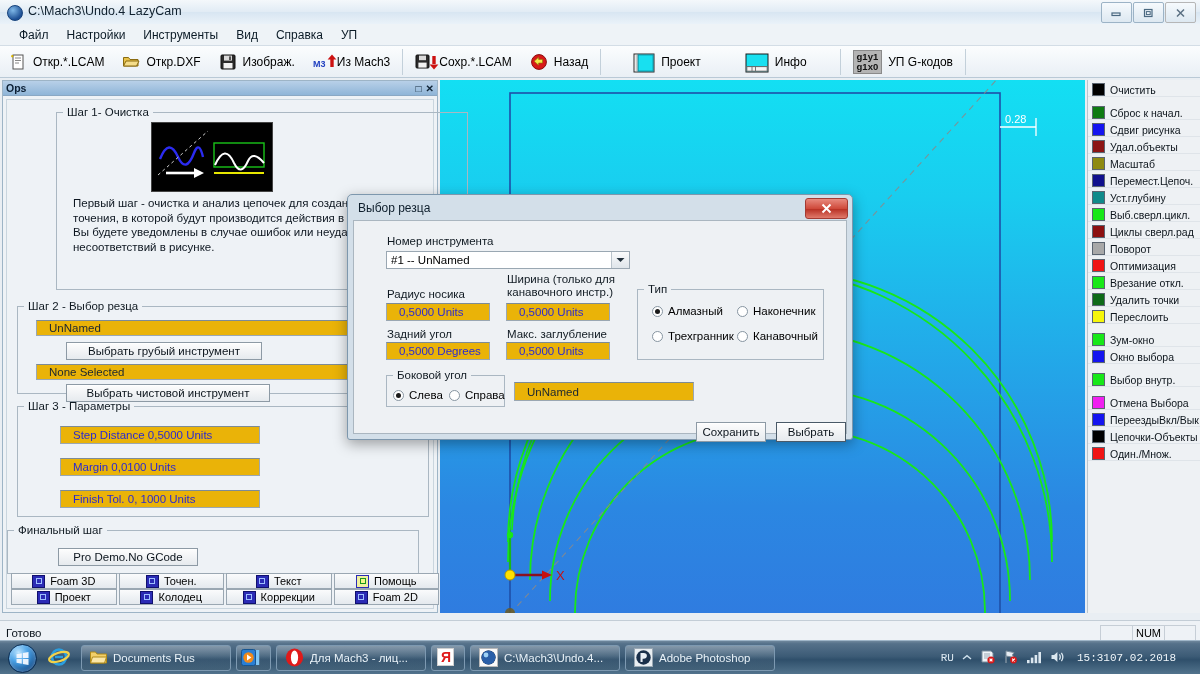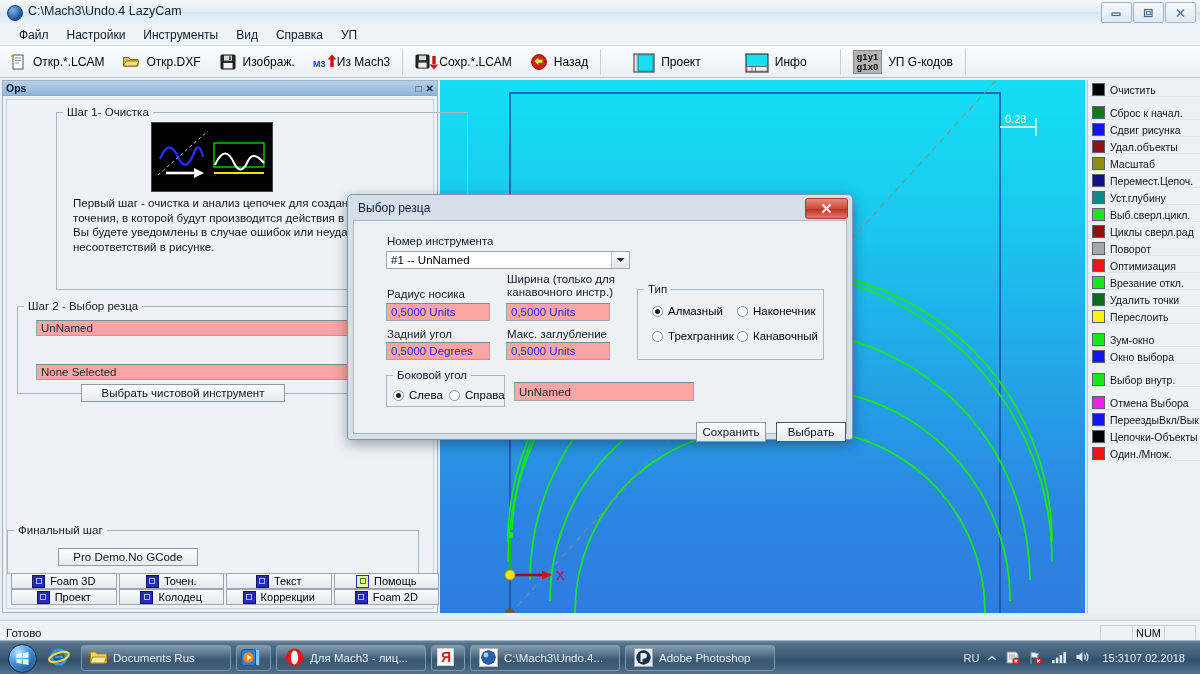--- a/index.html
+++ b/index.html
@@ -59,22 +59,22 @@
 
   .btn{
     border:1px solid #8d9aa5;
     background:linear-gradient(to bottom,#fdfdfd,#e6eaee);
     box-shadow:inset 0 1px 0 #fff;
     font-size:11.5px;color:#0b141c;text-align:center;
     display:flex;align-items:center;justify-content:center;
     box-sizing:border-box;
   }
   .tbox{
-    position:absolute;background:#fca5a5;border:1px solid #9aa7b2;border-top-color:#7d8b96;
-    box-sizing:border-box;font-size:11.5px;display:flex;align-items:center;padding-left:4px;color:#1b2630;
+    position:absolute;background:#eab308;border:1px solid #9aa7b2;border-top-color:#7d8b96;
+    box-sizing:border-box;font-size:11.5px;display:flex;align-items:center;padding-left:12px;color:#1b2630;
   }
   .tbox.blue{color:#2a2ad0;}
 
   
   .tabgrid{position:absolute;left:3px;bottom:3px;width:430px;height:32px;display:grid;
     grid-template-columns:repeat(4,1fr);grid-template-rows:16px 16px;gap:0;}
   .tabbtn{border:1px solid #9aa7b2;margin:0 1px;
     background:linear-gradient(to bottom,#fafbfc,#e4e9ee);
     display:flex;align-items:center;justify-content:center;gap:5px;font-size:11px;box-sizing:border-box;}
   .tabico{width:11px;height:11px;background:#2b2bb5;border:1px solid #10106e;flex:0 0 11px;
@@ -135,21 +135,21 @@
   .orb{width:27px;height:27px;border-radius:50%;
     background:radial-gradient(circle at 35% 28%,#bfe6ff 0%,#4aa3e8 35%,#14508f 75%,#0a3564 100%);
     border:1px solid #0a2c52;box-shadow:0 0 4px rgba(255,255,255,.45) inset;
     display:flex;align-items:center;justify-content:center;}
   .qlaunch{width:34px;height:30px;display:flex;align-items:center;justify-content:center;}
   .task{height:26px;min-width:150px;margin-left:5px;border:1px solid #7d99b1;border-radius:3px;
     background:linear-gradient(to bottom,rgba(255,255,255,.30),rgba(255,255,255,.06) 50%,rgba(0,0,0,.08));
     display:flex;align-items:center;gap:6px;padding:0 8px;color:#e9f2f8;font-size:11.5px;white-space:nowrap;
     box-sizing:border-box;}
   .task.sm{min-width:34px;justify-content:center;padding:0 4px;}
-  .tray{margin-left:auto;display:flex;align-items:center;gap:8px;padding-right:11px;color:#dce8f1;font-size:11px;}
+  .tray{margin-left:auto;display:flex;align-items:center;gap:8px;padding-right:20px;color:#dce8f1;font-size:11px;font-family:Liberation Mono, monospace;}
   .clock{display:flex;flex-direction:row;align-items:center;line-height:13px;font-size:11px;color:#f0f6fa;
     padding-left:4px;padding-right:4px;}
 </style>
 </head>
 <body>
 
 <div id="app">
 
   <div class="winframe">
 
@@ -439,24 +439,31 @@
               <path d="M63 42 q10 -22 19 -2 q7 14 14 -2 q5 -11 16 2" fill="none" stroke="#fff" stroke-width="2"></path>
               <path d="M62 50 H112" stroke="#e6e600" stroke-width="2"></path>
             </svg>
           </div>
           <div class="desc" style="left:16px;top:78px;width:380px;">Первый шаг - очистка и анализ цепочек для создания области точения, в которой будут производится действия в токарном профиле. Вы будете уведомлены в случае ошибок или неудач из-за несоответствий в рисунке.</div>
         </fieldset>
 
         <fieldset class="grp" style="left:10px;top:200px;width:410px;height:92px;">
           <legend>Шаг 2 - Выбор резца</legend>
           <div class="tbox" style="left:18px;top:8px;width:360px;height:16px;">UnNamed</div>
+          <div class="btn" style="position:absolute;left:48px;top:30px;width:196px;height:18px;">Выбрать грубый инструмент</div>
           <div class="tbox" style="left:18px;top:52px;width:360px;height:16px;">None Selected</div>
-          <div class="btn" style="position:absolute;left:63px;top:72px;width:204px;height:18px;">Выбрать чистовой инструмент</div>
+          <div class="btn" style="position:absolute;left:48px;top:72px;width:204px;height:18px;">Выбрать чистовой инструмент</div>
         </fieldset>
 
+        <fieldset class="grp" style="left:10px;top:300px;width:410px;height:115px;">
+          <legend>Шаг 3  - Параметры</legend>
+          <div class="tbox blue" style="left:42px;top:14px;width:200px;height:18px;">Step Distance 0,5000 Units</div>
+          <div class="tbox blue" style="left:42px;top:46px;width:200px;height:18px;">Margin 0,0100 Units</div>
+          <div class="tbox blue" style="left:42px;top:78px;width:200px;height:18px;">Finish Tol. 0, 1000 Units</div>
+        </fieldset>
 
         <fieldset class="grp" style="left:0;top:424px;width:410px;height:48px;">
           <legend>Финальный шаг</legend>
           <div class="btn" style="position:absolute;left:50px;top:12px;width:140px;height:18px;">Pro Demo.No GCode</div>
         </fieldset>
 
         <div class="tabgrid">
           <div class="tabbtn">
               <span class="tabico">
                 <i></i>

